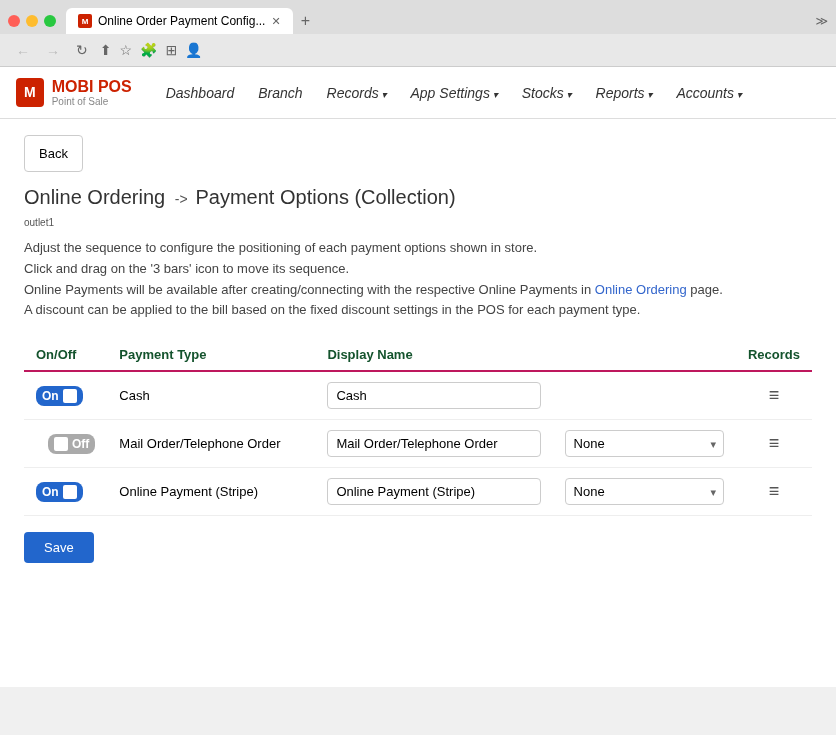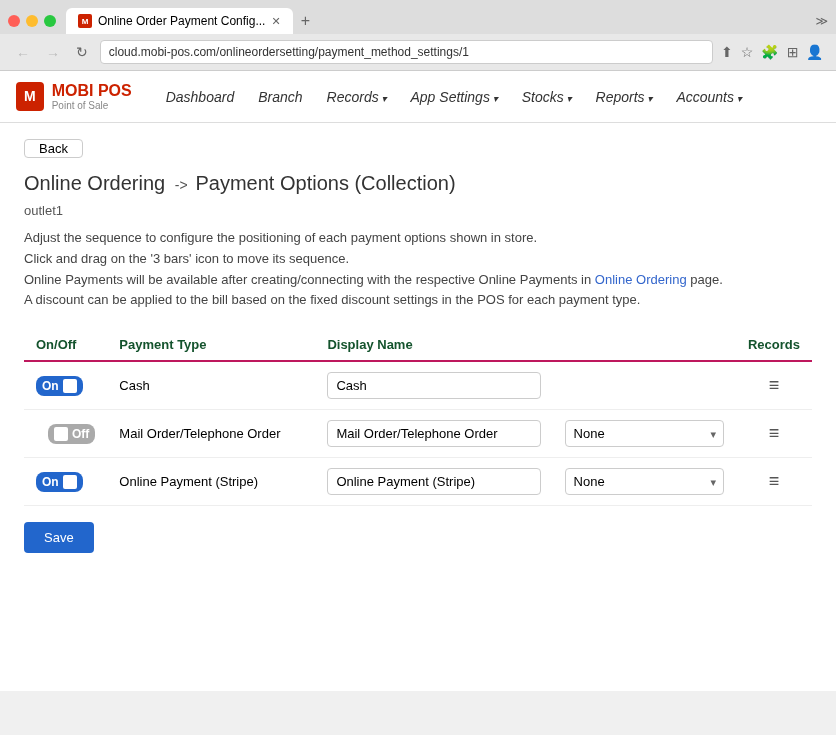--- a/index.html
+++ b/index.html
@@ -32,23 +32,23 @@
     .logo-box { background: #cc2200; color: white; font-weight: bold; font-size: 14px; padding: 6px 8px; border-radius: 4px; line-height: 1.2; }
     .logo-text { font-size: 10px; color: #888; }
     .logo-name { font-size: 16px; font-weight: bold; color: #cc2200; }
 
     .nav-menu { display: flex; align-items: center; gap: 4px; flex: 1; }
     .nav-item { padding: 6px 10px; font-size: 14px; color: #333; cursor: pointer; white-space: nowrap; border-radius: 4px; font-style: italic; }
     .nav-item.has-dropdown::after { content: ' ▾'; font-size: 10px; }
 
     
     .main { padding: 16px 24px; }
-    .back-btn { background: white; border: 1px solid #ccc; border-radius: 4px; padding: 1px 14px; font-size: 13px; cursor: pointer; margin-bottom: 14px; }
+    .back-btn { background: white; border: 1px solid #ccc; border-radius: 4px; padding: 10px 14px; font-size: 13px; cursor: pointer; margin-bottom: 14px; }
     .page-title { font-size: 20px; font-weight: 500; margin-bottom: 8px; color: #333; }
-    .outlet-name { font-size: 13px; color: #555; margin-bottom: 10px; }
+    .outlet-name { font-size: 10px; color: #555; margin-bottom: 10px; }
     .description { font-size: 13px; color: #444; line-height: 1.6; margin-bottom: 18px; }
     .description a { color: #3366cc; text-decoration: none; }
 
     
     .table-container { position: relative; }
     table { width: 100%; border-collapse: collapse; }
     th { text-align: left; font-weight: 600; font-size: 13px; color: #14532d; padding: 8px 12px; border-bottom: 2px solid #be185d; }
     td { padding: 10px 12px; border-bottom: 1px solid #eee; vertical-align: middle; }
     .col-onoff { width: 80px; }
     .col-type { width: 220px; }
@@ -94,21 +94,20 @@
       <span class="tab-close">✕</span>
     </div>
     <span class="new-tab-btn">+</span>
     <span class="tab-overflow" style="margin-left:auto;">≫</span>
   </div>
 
   <div class="address-bar">
     <button class="nav-btn disabled">←</button>
     <button class="nav-btn disabled">→</button>
     <button class="nav-btn">↻</button>
-    <input class="address-input" type="text" value="cloud.mobi-pos.com/onlineordersetting/payment_method_settings/1" style="">
     <div class="addr-icons">
       <span>⬆</span>
       <span>☆</span>
       <span>🧩</span>
       <span>⊞</span>
       <span>👤</span>
     </div>
   </div>
 </div>
 

